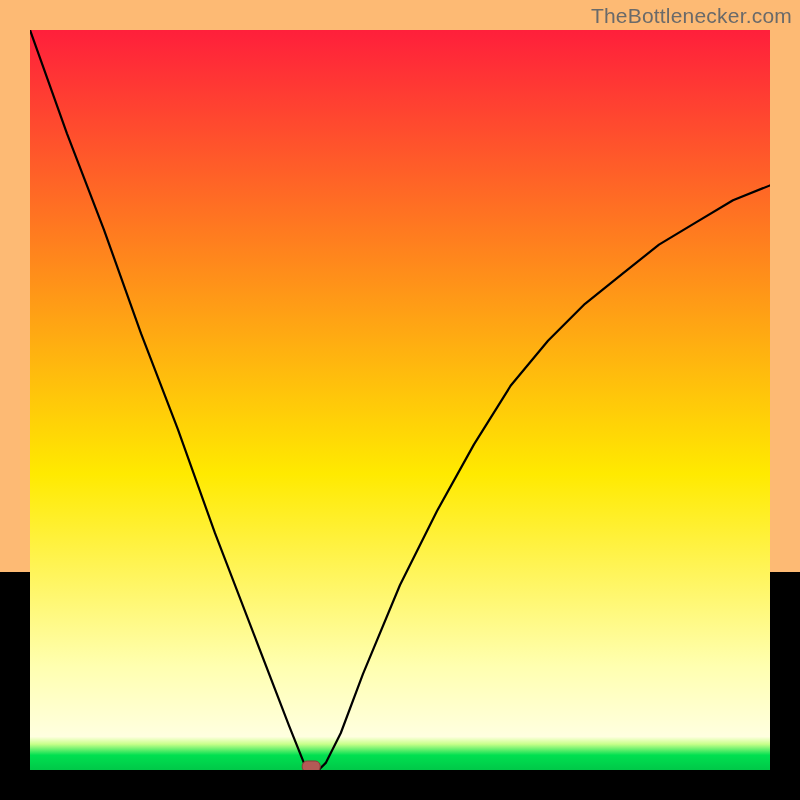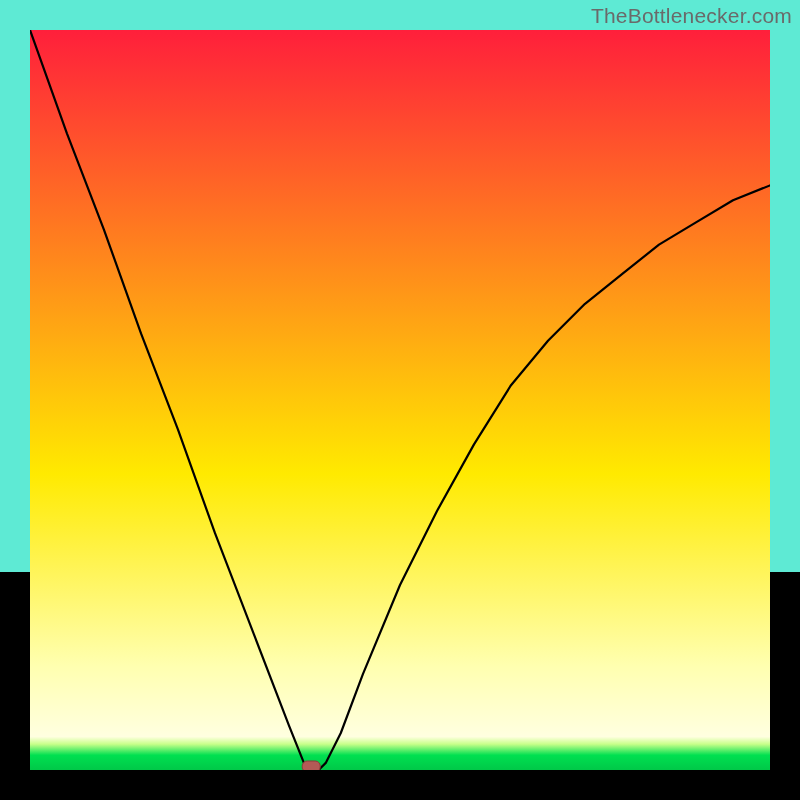--- a/index.html
+++ b/index.html
@@ -8,21 +8,21 @@
     width: 800px;
     height: 800px;
     overflow: hidden;
     background: #000;
     font-family: Arial, Helvetica, sans-serif;
   }
   .outer {
     position: relative;
     width: 800px;
     height: 572px;
-    background: #5eead4;
+    background: #fdba74;
   }
   .plot {
     position: absolute;
     left: 30px;
     top: 30px;
     width: 740px;
     height: 740px;
     overflow: hidden;
   }
   .plot svg {

